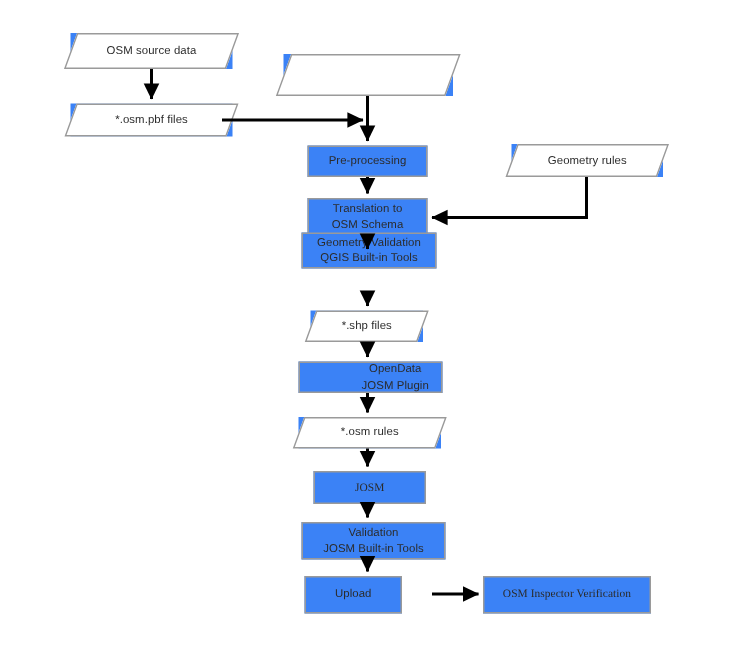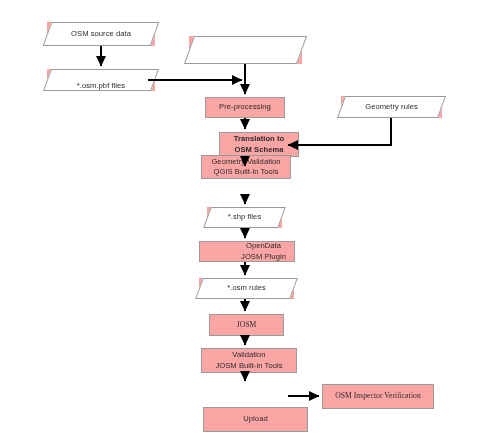--- a/index.html
+++ b/index.html
@@ -19,21 +19,21 @@
     position: absolute;
     box-sizing: border-box;
     display: flex;
     align-items: center;
     justify-content: center;
     text-align: center;
     color: #2b2b2b;
     font-size: 7.6px;
     line-height: 1.35;
     letter-spacing: 0.05px;
-    background: #fca5a5;
+    background: #3b82f6;
     white-space: pre-line;
     padding: 0 4px;
   }
   .node.process {
     border: 1px solid #9a9a9a;
   }
   .node.data {
     border: none;
   }
   .node.data .skew {
@@ -82,30 +82,30 @@
         <path d="M 245,299 L 245,311" fill="none" stroke="#000000" stroke-width="2" stroke-linecap="butt" stroke-linejoin="miter" marker-end="url(#arrowhead)"></path>
         <path d="M 245,336 L 245,345" fill="none" stroke="#000000" stroke-width="2" stroke-linecap="butt" stroke-linejoin="miter" marker-end="url(#arrowhead)"></path>
         <path d="M 245,373 L 245,381" fill="none" stroke="#000000" stroke-width="2" stroke-linecap="butt" stroke-linejoin="miter" marker-end="url(#arrowhead)"></path>
         <path d="M 288,396 L 319,396" fill="none" stroke="#000000" stroke-width="2" stroke-linecap="butt" stroke-linejoin="miter" marker-end="url(#arrowhead)"></path>
       </g>
   </svg>
 
   <div id="node-layer">
       <div class="node data" style="left: 47px; top: 22px; width: 108px; height: 24px; border-color: rgb(154, 154, 154); color: rgb(43, 43, 43);"><span class="skew" style="border-color: rgb(154, 154, 154);"></span><span class="lbl">OSM source data</span></div>
       <div class="node data" style="left: 189px; top: 36px; width: 113px; height: 28px; border-color: rgb(154, 154, 154); color: rgb(43, 43, 43);"><span class="skew" style="border-color: rgb(154, 154, 154);"></span></div>
-      <div class="node data" style="left: 47px; top: 69px; width: 108px; height: 22px; border-color: rgb(154, 154, 154); color: rgb(43, 43, 43); align-items: flex-end;"><span class="skew" style="border-color: rgb(154, 154, 154);"></span><span class="lbl">*.osm.pbf files</span></div>
+      <div class="node data" style="left: 47px; top: 69px; width: 108px; height: 22px; border-color: rgb(154, 154, 154); color: rgb(43, 43, 43);"><span class="skew" style="border-color: rgb(154, 154, 154);"></span><span class="lbl">*.osm.pbf files</span></div>
       <div class="node data" style="left: 341px; top: 96px; width: 101px; height: 22px; border-color: rgb(154, 154, 154); color: rgb(43, 43, 43);"><span class="skew" style="border-color: rgb(154, 154, 154);"></span><span class="lbl">Geometry rules</span></div>
       <div class="node process" style="left: 205px; top: 97px; width: 80px; height: 21px; border-color: rgb(154, 154, 154); color: rgb(43, 43, 43);"><span class="lbl">Pre-processing</span></div>
-      <div class="node process" style="left: 219px; top: 132px; width: 80px; height: 25px; border-color: rgb(154, 154, 154); color: rgb(43, 43, 43); font-weight: bold;"><span class="lbl">Translation to
+      <div class="node process" style="left: 205px; top: 132px; width: 80px; height: 25px; border-color: rgb(154, 154, 154); color: rgb(43, 43, 43);"><span class="lbl">Translation to
 OSM Schema</span></div>
       <div class="node process" style="left: 201px; top: 155px; width: 90px; height: 24px; border-color: rgb(154, 154, 154); color: rgb(43, 43, 43);"><span class="lbl">Geometry Validation
 QGIS Built-in Tools</span></div>
       <div class="node data" style="left: 207px; top: 207px; width: 75px; height: 21px; border-color: rgb(154, 154, 154); color: rgb(43, 43, 43);"><span class="skew" style="border-color: rgb(154, 154, 154);"></span><span class="lbl">*.shp files</span></div>
       <div class="node process" style="left: 199px; top: 241px; width: 96px; height: 21px; border-color: rgb(154, 154, 154); color: rgb(43, 43, 43); padding-left: 37px;"><span class="lbl">OpenData JOSM Plugin</span></div>
       <div class="node data" style="left: 199px; top: 278px; width: 95px; height: 21px; border-color: rgb(154, 154, 154); color: rgb(43, 43, 43);"><span class="skew" style="border-color: rgb(154, 154, 154);"></span><span class="lbl">*.osm rules</span></div>
       <div class="node process" style="left: 209px; top: 314px; width: 75px; height: 22px; border-color: rgb(154, 154, 154); color: rgb(43, 43, 43); font-family: Liberation Serif, serif;"><span class="lbl">JOSM</span></div>
       <div class="node process" style="left: 201px; top: 348px; width: 96px; height: 25px; border-color: rgb(154, 154, 154); color: rgb(43, 43, 43);"><span class="lbl">Validation
 JOSM Built-in Tools</span></div>
-      <div class="node process" style="left: 203px; top: 384px; width: 105px; height: 25px; border-color: rgb(154, 154, 154); color: rgb(43, 43, 43); margin-top: 23px;"><span class="lbl">Upload</span></div>
+      <div class="node process" style="left: 203px; top: 384px; width: 65px; height: 25px; border-color: rgb(154, 154, 154); color: rgb(43, 43, 43);"><span class="lbl">Upload</span></div>
       <div class="node process" style="left: 322px; top: 384px; width: 112px; height: 25px; border-color: rgb(154, 154, 154); color: rgb(43, 43, 43); font-family: Liberation Serif, serif;"><span class="lbl">OSM Inspector Verification</span></div>
     </div>
 
 </div>
 
 </body></html>

